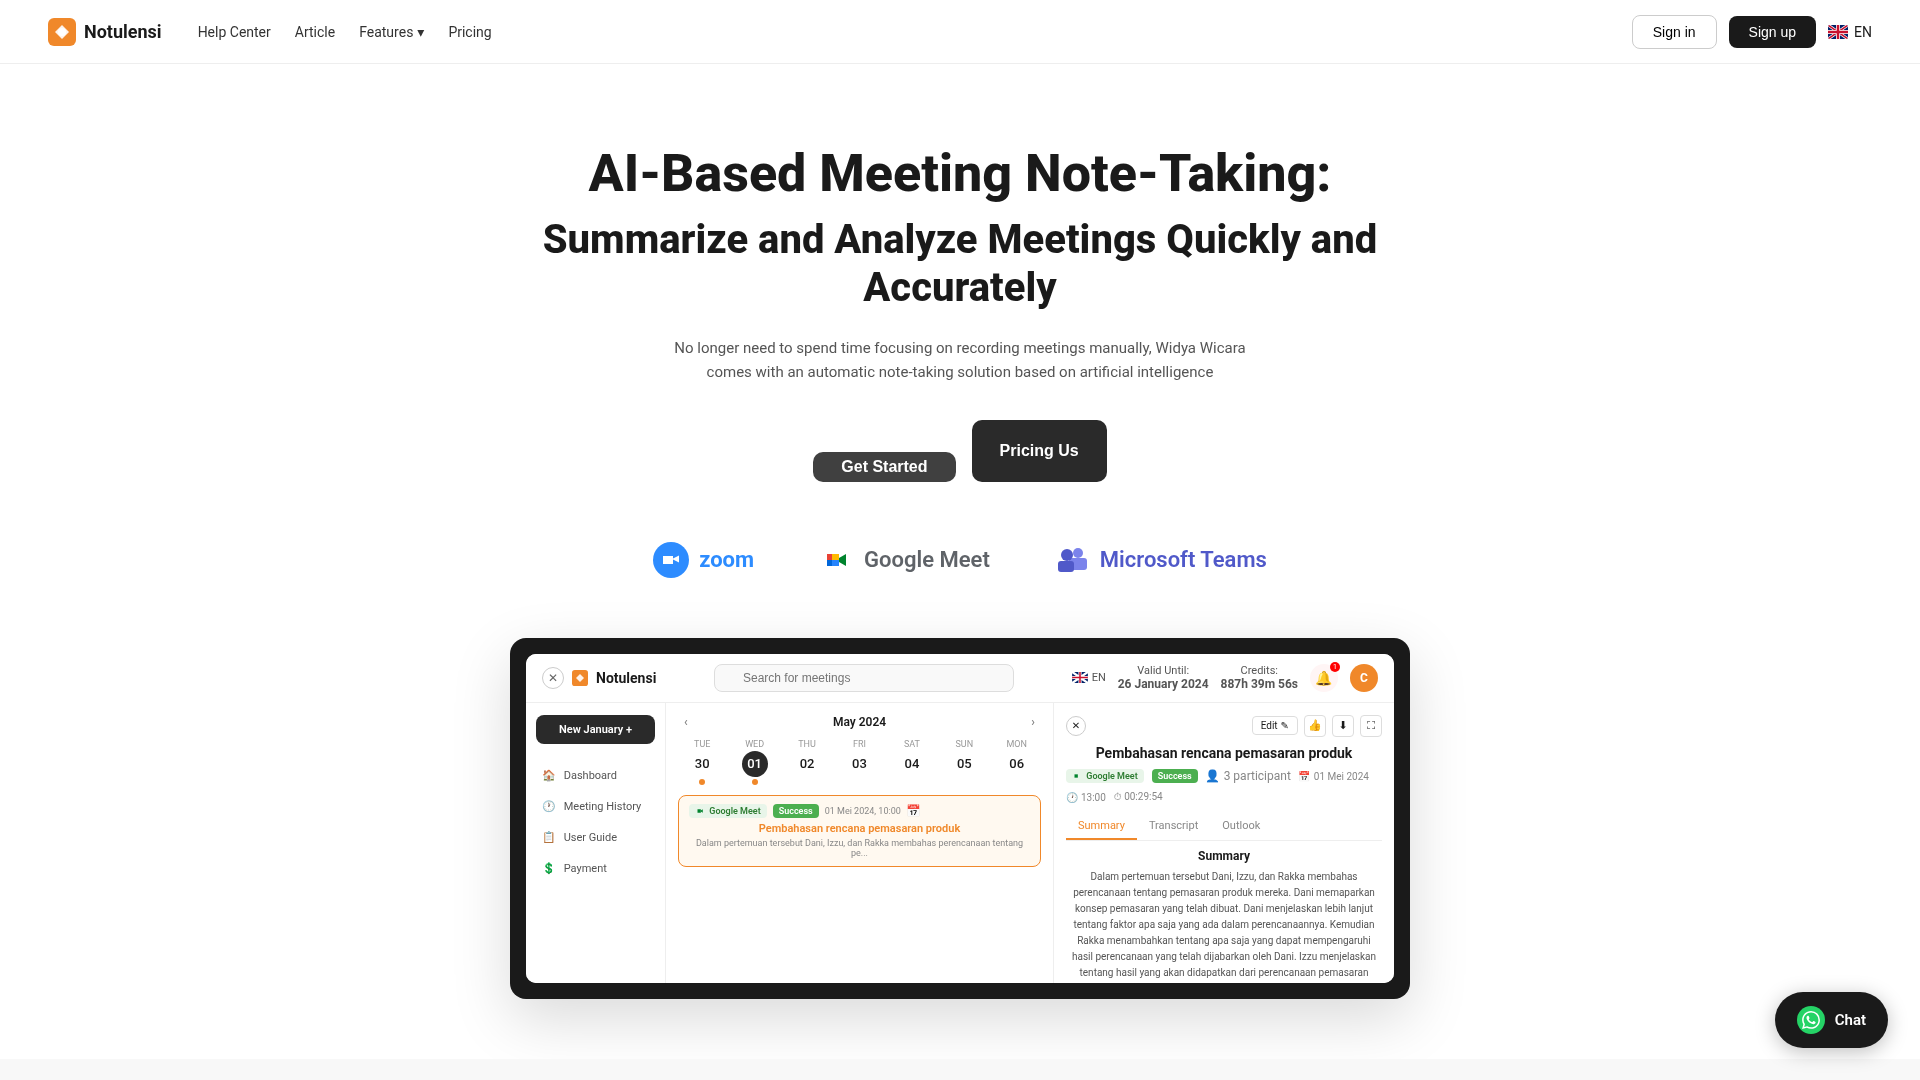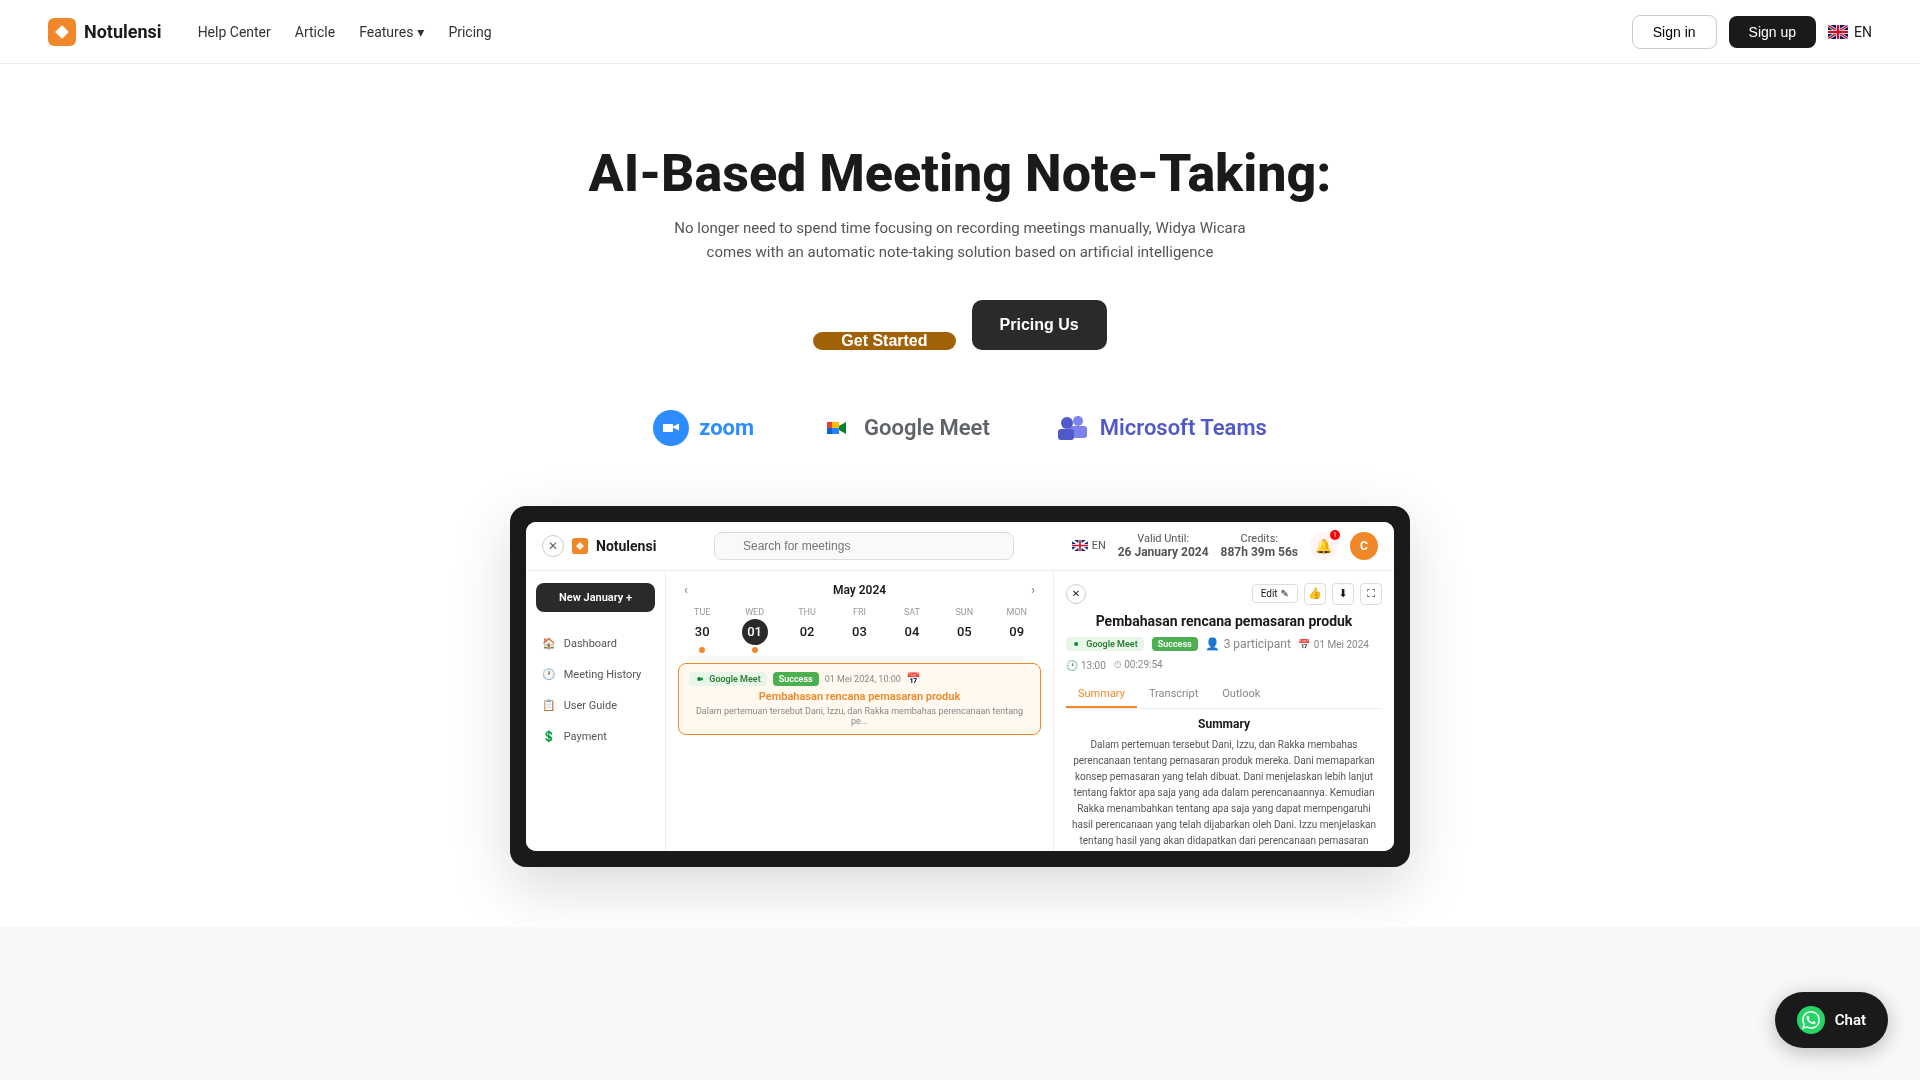--- a/index.html
+++ b/index.html
@@ -22,21 +22,21 @@
     .btn-signup { padding: 8px 20px; border: none; border-radius: 8px; background: #1a1a1a; color: #fff; font-size: 14px; cursor: pointer; }
     .lang { display: flex; align-items: center; gap: 6px; font-size: 14px; cursor: pointer; }
     .flag { width: 20px; height: 14px; border-radius: 2px; }
 
     
     .hero { background: #fff; padding: 80px 20px 60px; text-align: center; }
     .hero h1 { font-size: 52px; font-weight: 800; color: #1a1a1a; line-height: 1.15; max-width: 900px; margin: 0 auto 12px; }
     .hero h2 { font-size: 40px; font-weight: 800; color: #1a1a1a; line-height: 1.2; max-width: 900px; margin: 0 auto 24px; }
     .hero-sub { font-size: 15px; color: #555; max-width: 580px; margin: 0 auto 36px; line-height: 1.6; }
     .hero-btns { display: flex; justify-content: center; gap: 16px; margin-bottom: 60px; }
-    .btn-get-started { padding: 0 28px; background: #a16207; color: #fff; border: none; border-radius: 10px; font-size: 16px; font-weight: 600; cursor: pointer; margin-top: 32px; }
+    .btn-get-started { padding: 6px 28px; background: #404040; color: #fff; border: none; border-radius: 10px; font-size: 16px; font-weight: 600; cursor: pointer; margin-top: 32px; }
     .btn-contact { padding: 14px 28px; background: #2a2a2a; color: #fff; border: none; border-radius: 10px; font-size: 16px; font-weight: 600; cursor: pointer; }
 
     
     .partner-logos { display: flex; justify-content: center; align-items: center; gap: 64px; margin-bottom: 60px; }
     .partner-logo { display: flex; align-items: center; gap: 10px; }
     .partner-logo-text { font-size: 22px; font-weight: 600; }
 
     
     .zoom-circle { width: 36px; height: 36px; border-radius: 50%; background: #2D8CFF; display: flex; align-items: center; justify-content: center; }
     .zoom-circle svg { width: 22px; height: 22px; }
@@ -160,20 +160,21 @@
         <path d="M10,0 V14 M0,7 H20" stroke="white" stroke-width="4"></path>
         <path d="M10,0 V14 M0,7 H20" stroke="#C8102E" stroke-width="2.5"></path>
       </svg>
       <span>EN</span>
     </div>
   </div>
 </nav>
 
 <section class="hero">
   <h1>AI-Based Meeting Note-Taking:</h1>
+  <h2>Summarize and Analyze Meetings Quickly and Accurately</h2>
   <p class="hero-sub">No longer need to spend time focusing on recording meetings manually, Widya Wicara comes with an automatic note-taking solution based on artificial intelligence</p>
   <div class="hero-btns">
     <button class="btn-get-started">Get Started</button>
     <button class="btn-contact">Pricing Us</button>
   </div>
 
   <div class="partner-logos">
     <div class="partner-logo">
       <div class="zoom-circle">
         <svg viewBox="0 0 22 22" fill="none">
@@ -304,21 +305,21 @@
               <div class="cal-day-num">04</div>
               <div class="cal-dot" style="visibility:hidden;"></div>
             </div>
             <div class="cal-day">
               <div class="cal-day-name">SUN</div>
               <div class="cal-day-num">05</div>
               <div class="cal-dot" style="visibility:hidden;"></div>
             </div>
             <div class="cal-day">
               <div class="cal-day-name">MON</div>
-              <div class="cal-day-num">09</div>
+              <div class="cal-day-num">06</div>
               <div class="cal-dot" style="visibility:hidden;"></div>
             </div>
           </div>
 
           <div class="meeting-card">
             <div class="meeting-card-header">
               <span class="badge-gmeet">
                 <svg width="10" height="10" viewBox="0 0 36 36" style="vertical-align:middle;margin-right:2px;">
                   <path d="M9 12h12v12H9z" fill="#00832D"></path>
                   <path d="M21 16l7-4v12l-7-4v-4z" fill="#00832D"></path>

